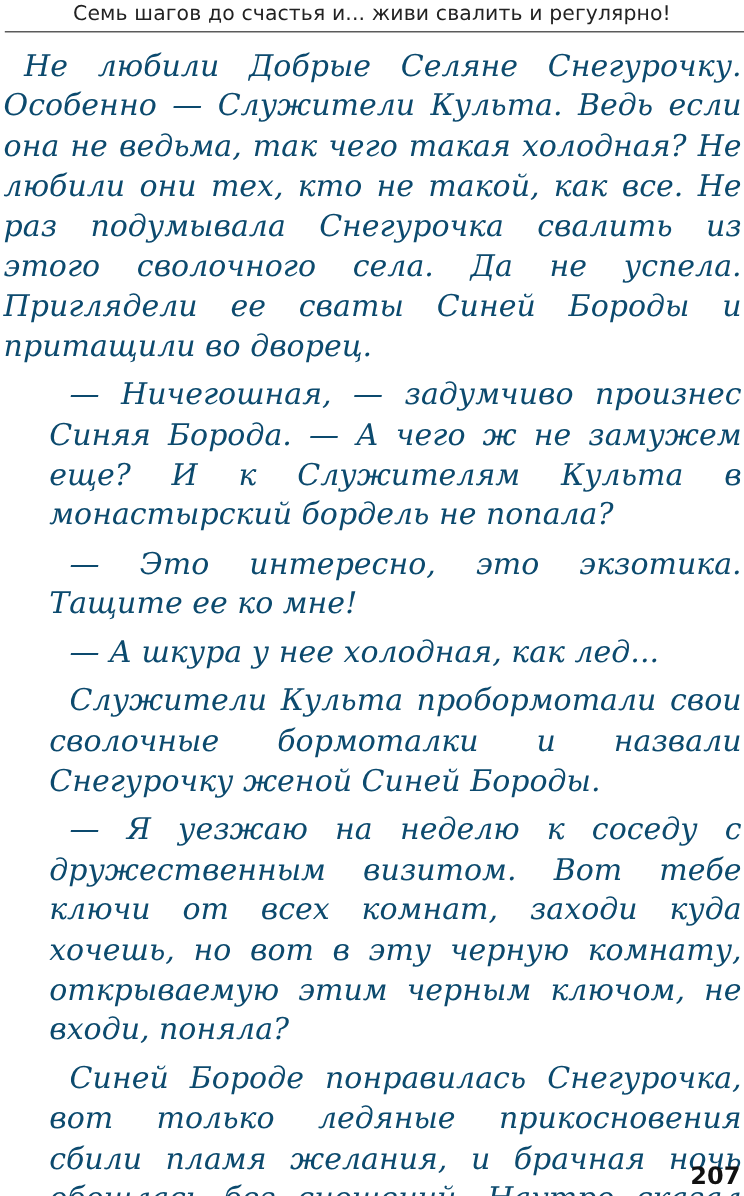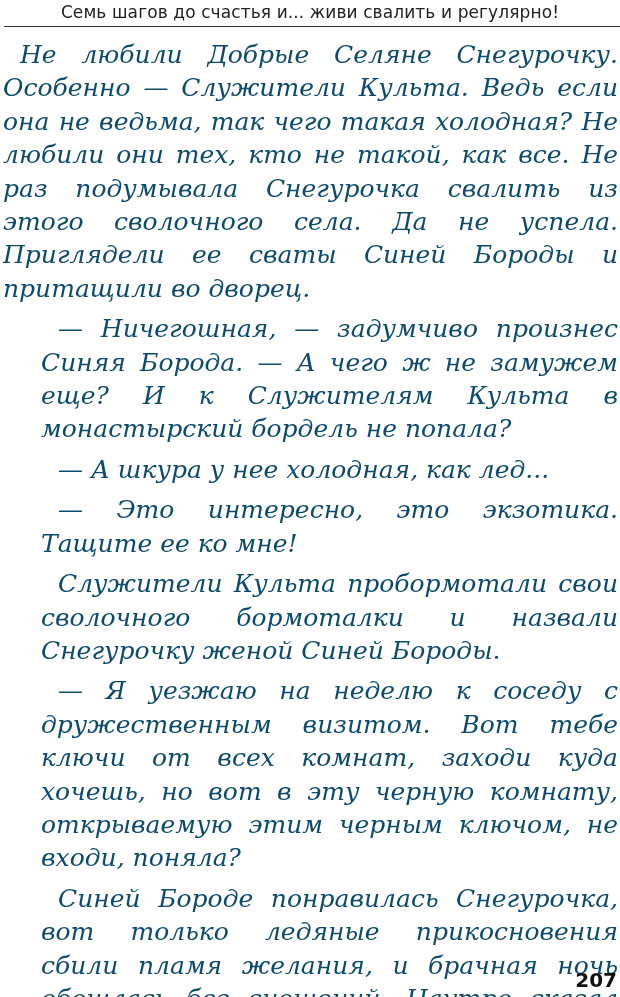--- a/index.html
+++ b/index.html
@@ -25,22 +25,22 @@
   </style>
 </head>
 <body>
 
 <div class="header">Семь шагов до счастья и... живи свалить и регулярно!</div>
 <div class="rule"></div>
 
 <div class="body-text">
   <p class="para">Не любили Добрые Селяне Снегурочку. Особенно — Служители Культа. Ведь если она не ведьма, так чего такая холодная? Не любили они тех, кто не такой, как все. Не раз подумывала Снегурочка свалить из этого сволочного села. Да не успела. Приглядели ее сваты Синей Бороды и притащили во дворец.</p>
   <p class="para">— Ничегошная, — задумчиво произнес Синяя Борода. — А чего ж не замужем еще? И к Служителям Культа в монастырский бордель не попала?</p>
+  <p class="para">— Это интересно, это экзотика. Тащите ее ко мне!</p>
   <p class="para">— А шкура у нее холодная, как лед...</p>
-  <p class="para">— Это интересно, это экзотика. Тащите ее ко мне!</p>
-  <p class="para">Служители Культа пробормотали свои сволочного бормоталки и назвали Снегурочку женой Синей Бороды.</p>
+  <p class="para">Служители Культа пробормотали свои сволочные бормоталки и назвали Снегурочку женой Синей Бороды.</p>
   <p class="para">— Я уезжаю на неделю к соседу с дружественным визитом. Вот тебе ключи от всех комнат, заходи куда хочешь, но вот в эту черную комнату, открываемую этим черным ключом, не входи, поняла?</p>
   <p class="para">Синей Бороде понравилась Снегурочка, вот только ледяные прикосновения сбили пламя желания, и брачная ночь обошлась без сношений. Наутро сказал он ей:</p>
   <p class="para">Открыла ее черным ключом. Вошла и захохотала.</p>
 
 </div>
 
 <div class="page-number">207</div>
 
 </body></html>

